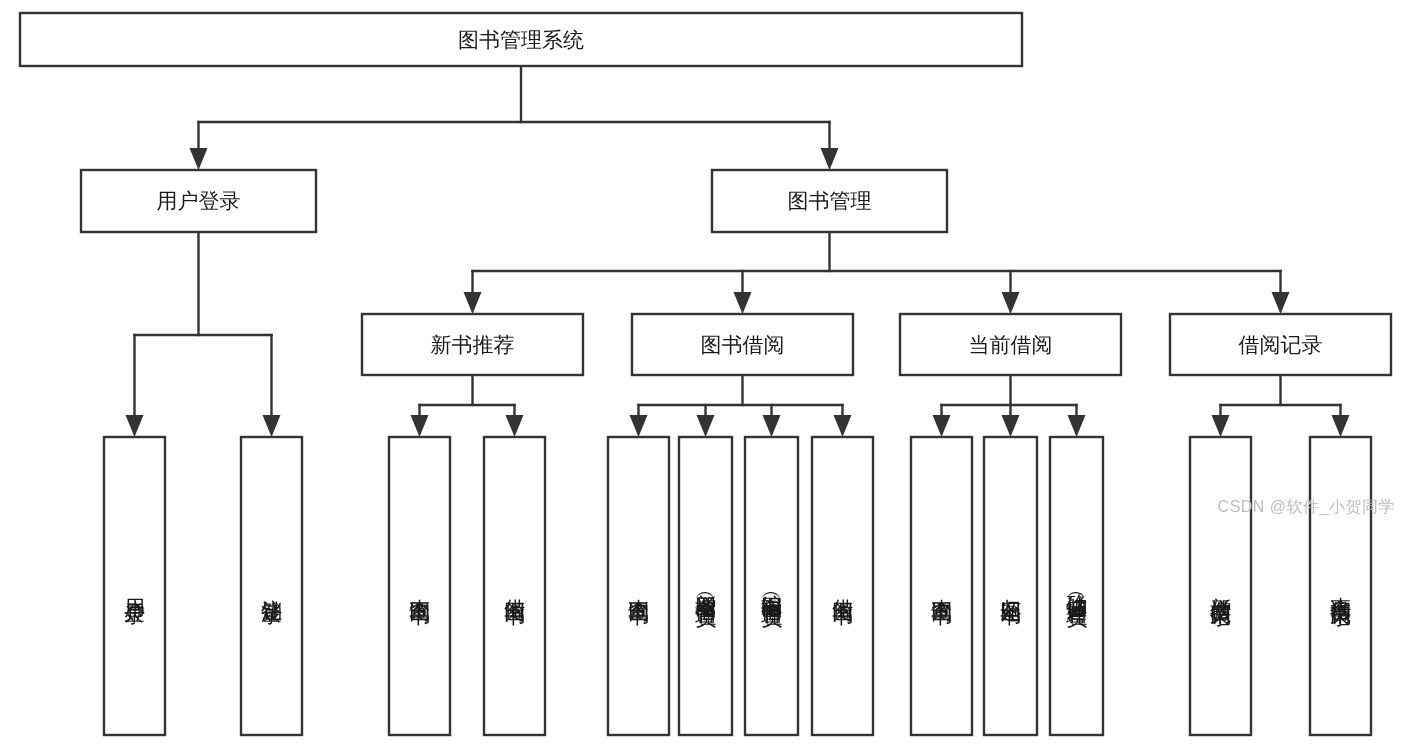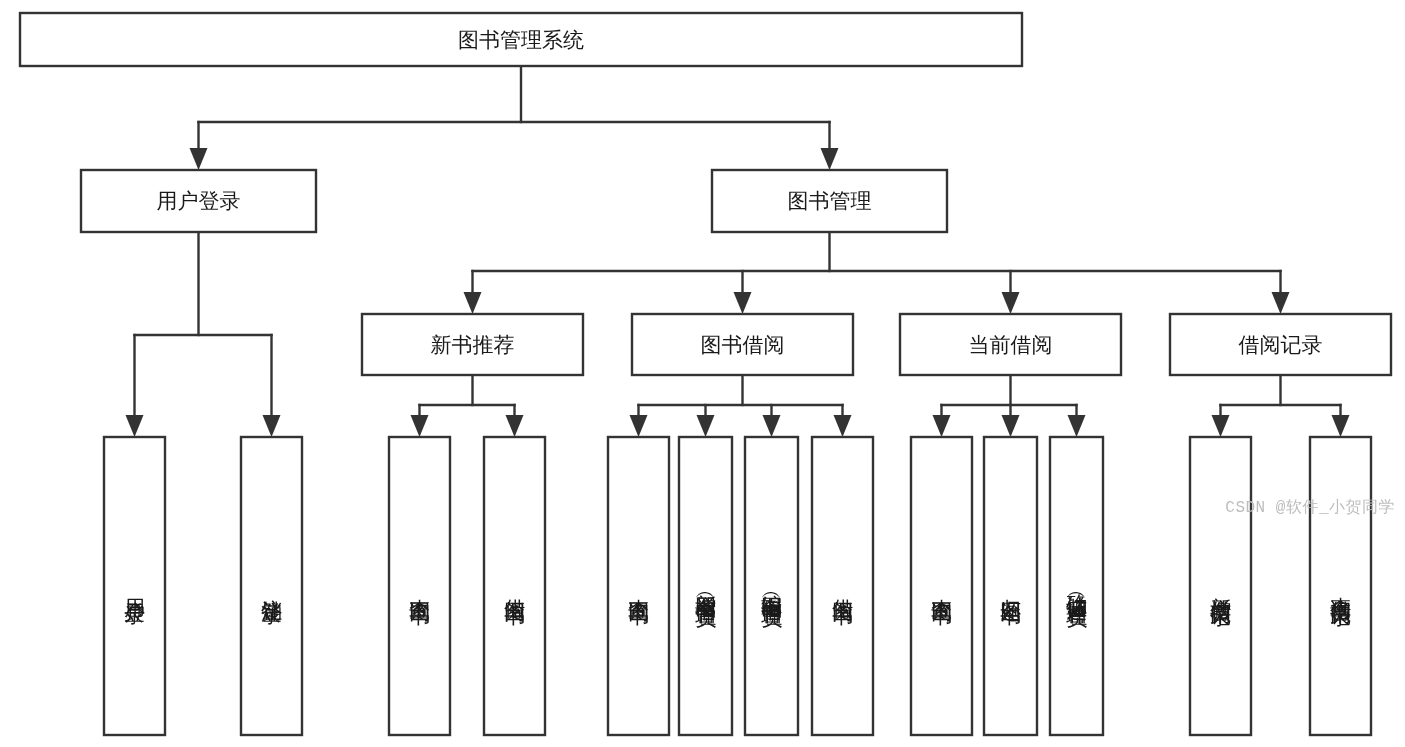--- a/index.html
+++ b/index.html
@@ -63,21 +63,21 @@
     display: flex;
     align-items: center;
     justify-content: center;
     white-space: pre;
     pointer-events: none;
   }
   #watermark {
     position: absolute;
     right: 10px;
     bottom: 6px;
-    font-family: Liberation Mono, monospace;
+    font-family: Liberation Sans, sans-serif;
     font-size: 16px;
     color: #bdbdbd;
     letter-spacing: 0.5px;
     user-select: none;
   }
 </style>
 </head>
 <body>
 
 <div id="diagram-root">

